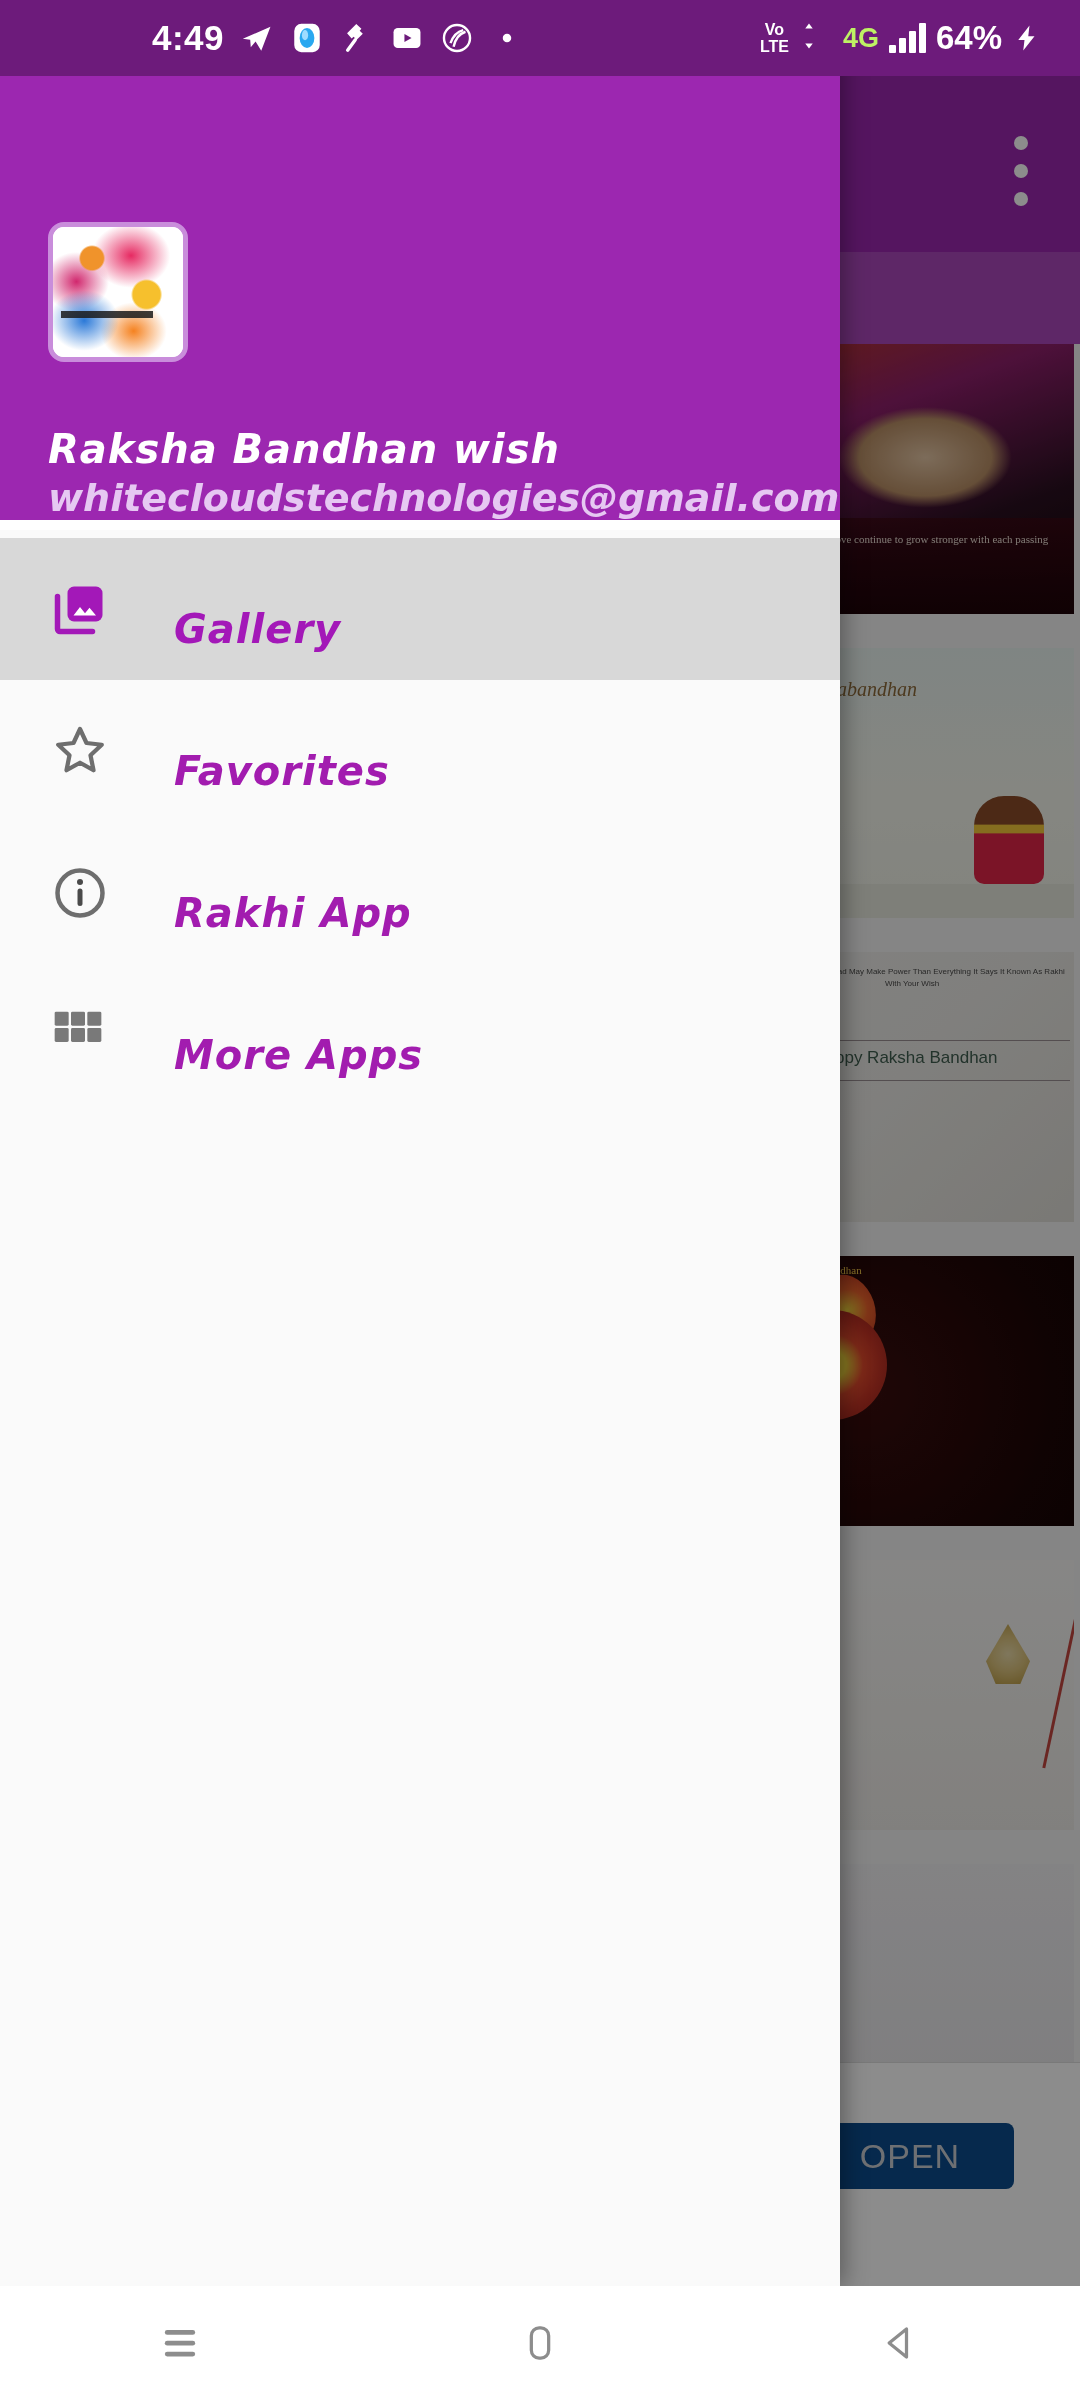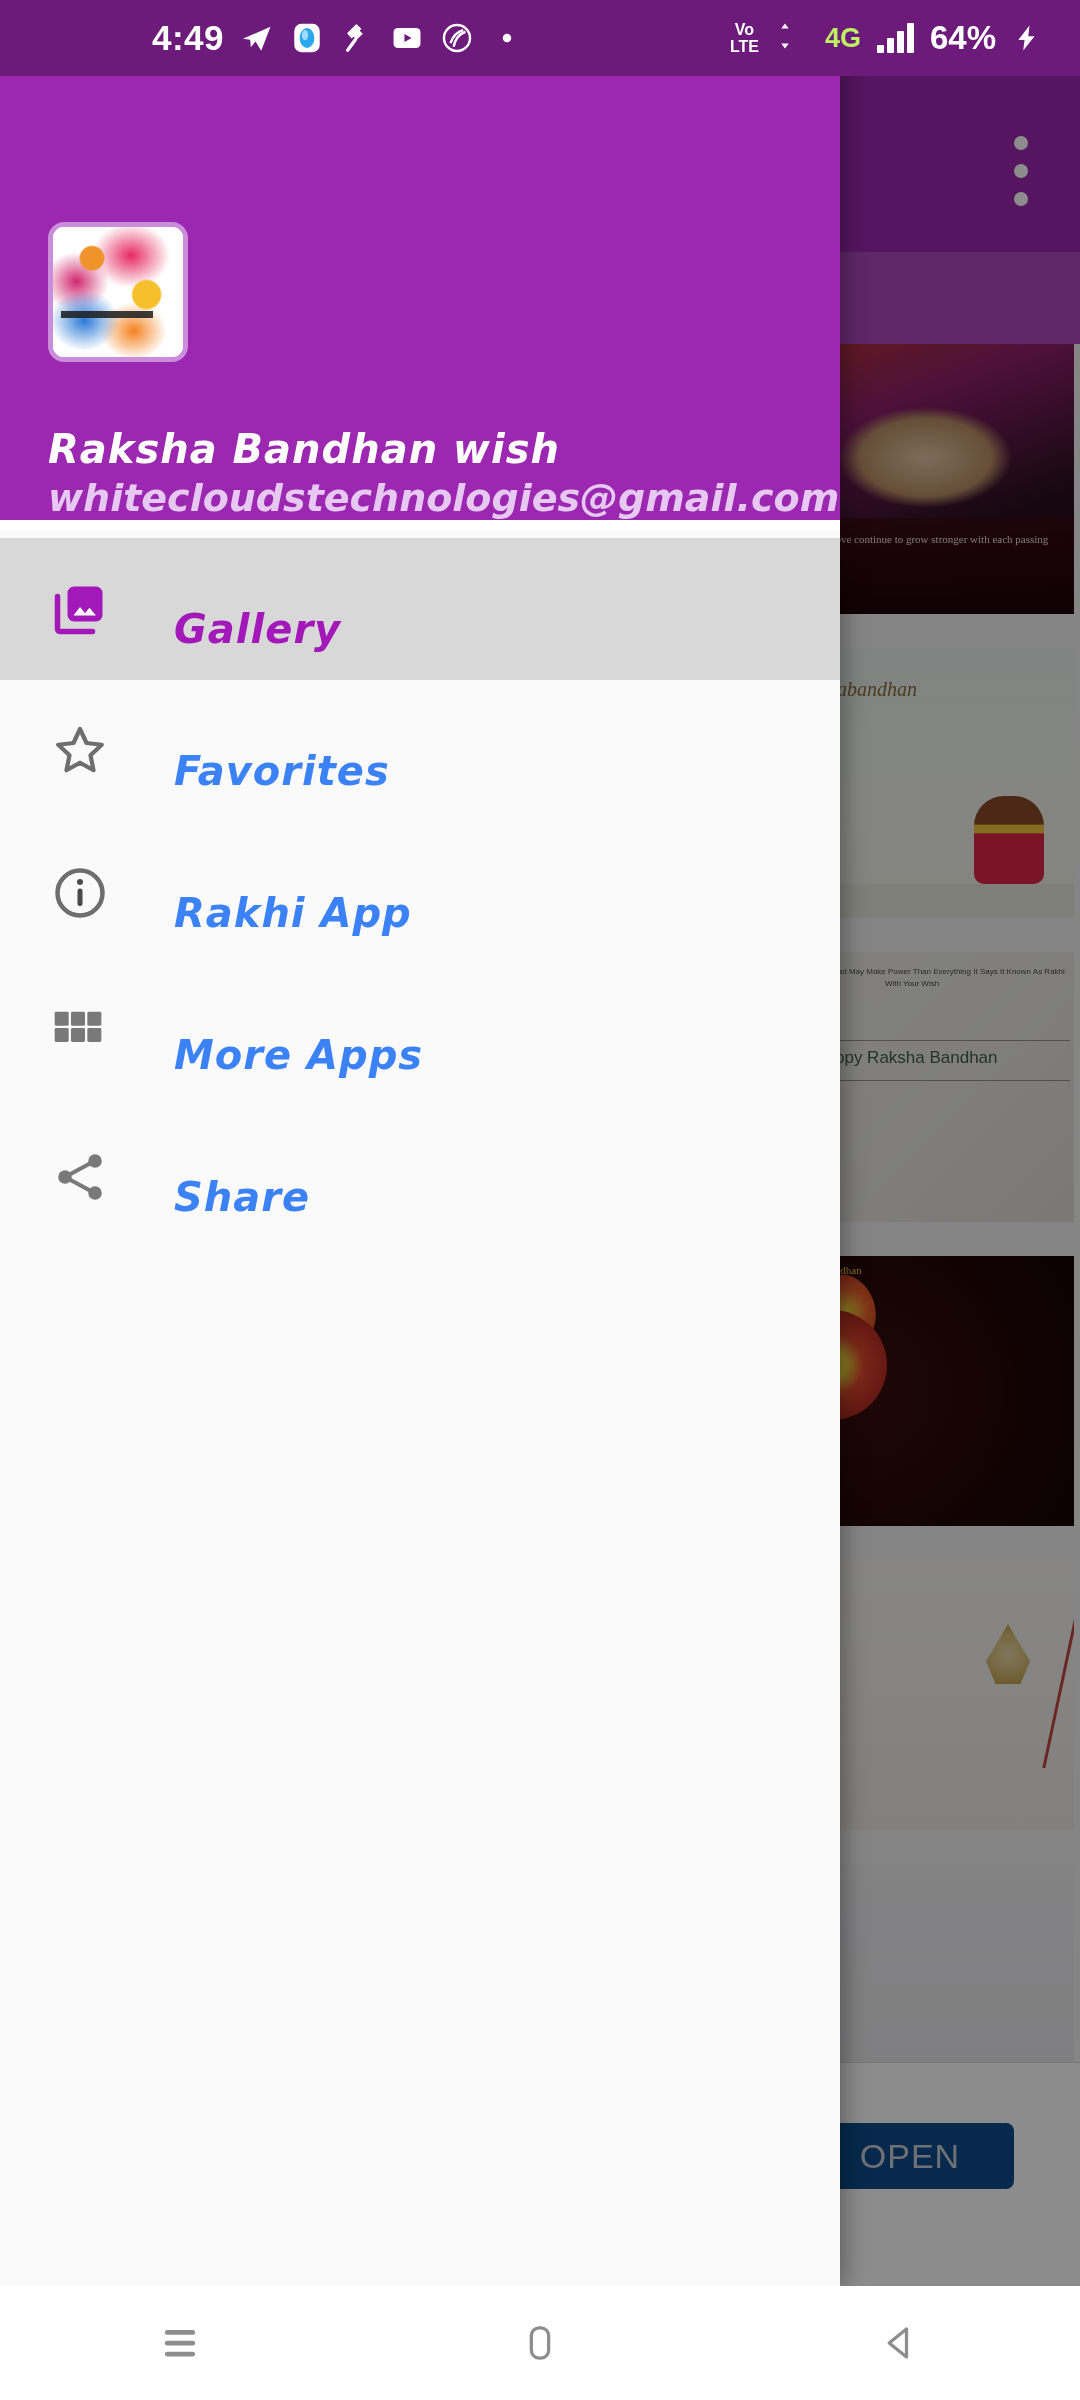--- a/index.html
+++ b/index.html
@@ -8,21 +8,21 @@
 
   .screen { position:relative; width:1080px; height:2400px; background:#fafafa; }
 
   
   .statusbar {
     position:absolute; top:0; left:0; width:1080px; height:76px;
     background:#6d1b7b; display:flex; align-items:center; z-index:40;
   }
   .sb-left { display:flex; align-items:center; gap:16px; margin-left:152px; }
   .sb-time { color:#fff; font-size:35px; font-weight:600; letter-spacing:0.5px; font-family:"Liberation Sans", sans-serif; }
-  .sb-right { position:absolute; right:34px; display:flex; align-items:center; gap:16px; }
+  .sb-right { position:absolute; right:34px; display:flex; align-items:center; gap:10px; }
   .volte { color:#fff; font-size:16px; font-weight:bold; line-height:17px; text-align:center;
            font-family:"Liberation Sans", sans-serif; }
   .net-4g { color:#bef264; font-size:27px; font-weight:bold; font-family:"Liberation Sans", sans-serif;text-align:right; }
   .battery { color:#fff; font-size:33px; font-weight:bold; font-family:"Liberation Sans", sans-serif; }
   .sb-icon { width:34px; height:34px; display:inline-block; }
   .bars { display:flex; align-items:flex-end; gap:3px; height:30px; }
   .bars i { display:block; width:7px; background:#fff; border-radius:1px; }
 
   
   .content {
@@ -172,21 +172,21 @@
     letter-spacing:0px;
   }
   .drawer-divider { height:10px; background:#ffffff; flex:0 0 auto; }
 
   .menu { flex:1 1 auto; background:#fafafa; padding-top:8px; }
   .menu-item {
     height:142px; display:flex; align-items:center; padding-left:50px;
   }
   .menu-item.selected { background:#d8d8d8; }
   .mi-icon { width:96px; flex:0 0 auto; display:flex; align-items:center; }
-  .mi-label { font-size:40px; color:#3b82f6; letter-spacing:1px; margin-left:28px; }
+  .mi-label { font-size:40px; color:#a21caf; letter-spacing:1px; margin-left:28px; }
   .menu-item.selected .mi-label { color:#a318b8; }
 
   
   .navbar {
     position:absolute; bottom:0; left:0; width:1080px; height:114px;
     background:#ffffff; display:flex; align-items:center; justify-content:space-around;
     z-index:50;
   }
   .nav-btn { width:120px; height:114px; display:flex; align-items:center; justify-content:center; }
 
@@ -330,31 +330,20 @@
             <rect x="9" y="2" width="6" height="6" rx="0.6" fill="#797979"></rect>
             <rect x="16" y="2" width="6" height="6" rx="0.6" fill="#797979"></rect>
             <rect x="2" y="9" width="6" height="6" rx="0.6" fill="#797979"></rect>
             <rect x="9" y="9" width="6" height="6" rx="0.6" fill="#797979"></rect>
             <rect x="16" y="9" width="6" height="6" rx="0.6" fill="#797979"></rect>
           </svg>
         </div>
         <div class="mi-label handwriting">More Apps</div>
       </div>
 
-      <div class="menu-item">
-        <div class="mi-icon">
-          <svg width="60" height="60" viewBox="0 0 24 24">
-            <circle cx="18" cy="5.6" r="2.7" fill="#797979"></circle>
-            <circle cx="18" cy="18.4" r="2.7" fill="#797979"></circle>
-            <circle cx="6" cy="12" r="2.7" fill="#797979"></circle>
-            <path d="M8.4 10.7l7.2-3.9M8.4 13.3l7.2 3.9" stroke="#797979" stroke-width="1.7" stroke-linecap="round"></path>
-          </svg>
-        </div>
-        <div class="mi-label handwriting">Share</div>
-      </div>
 
     </div>
   </div>
 
   <div class="statusbar">
     <div class="sb-left">
       <span class="sb-time">4:49</span>
 
       <span class="sb-icon">
         <svg width="34" height="34" viewBox="0 0 24 24">

